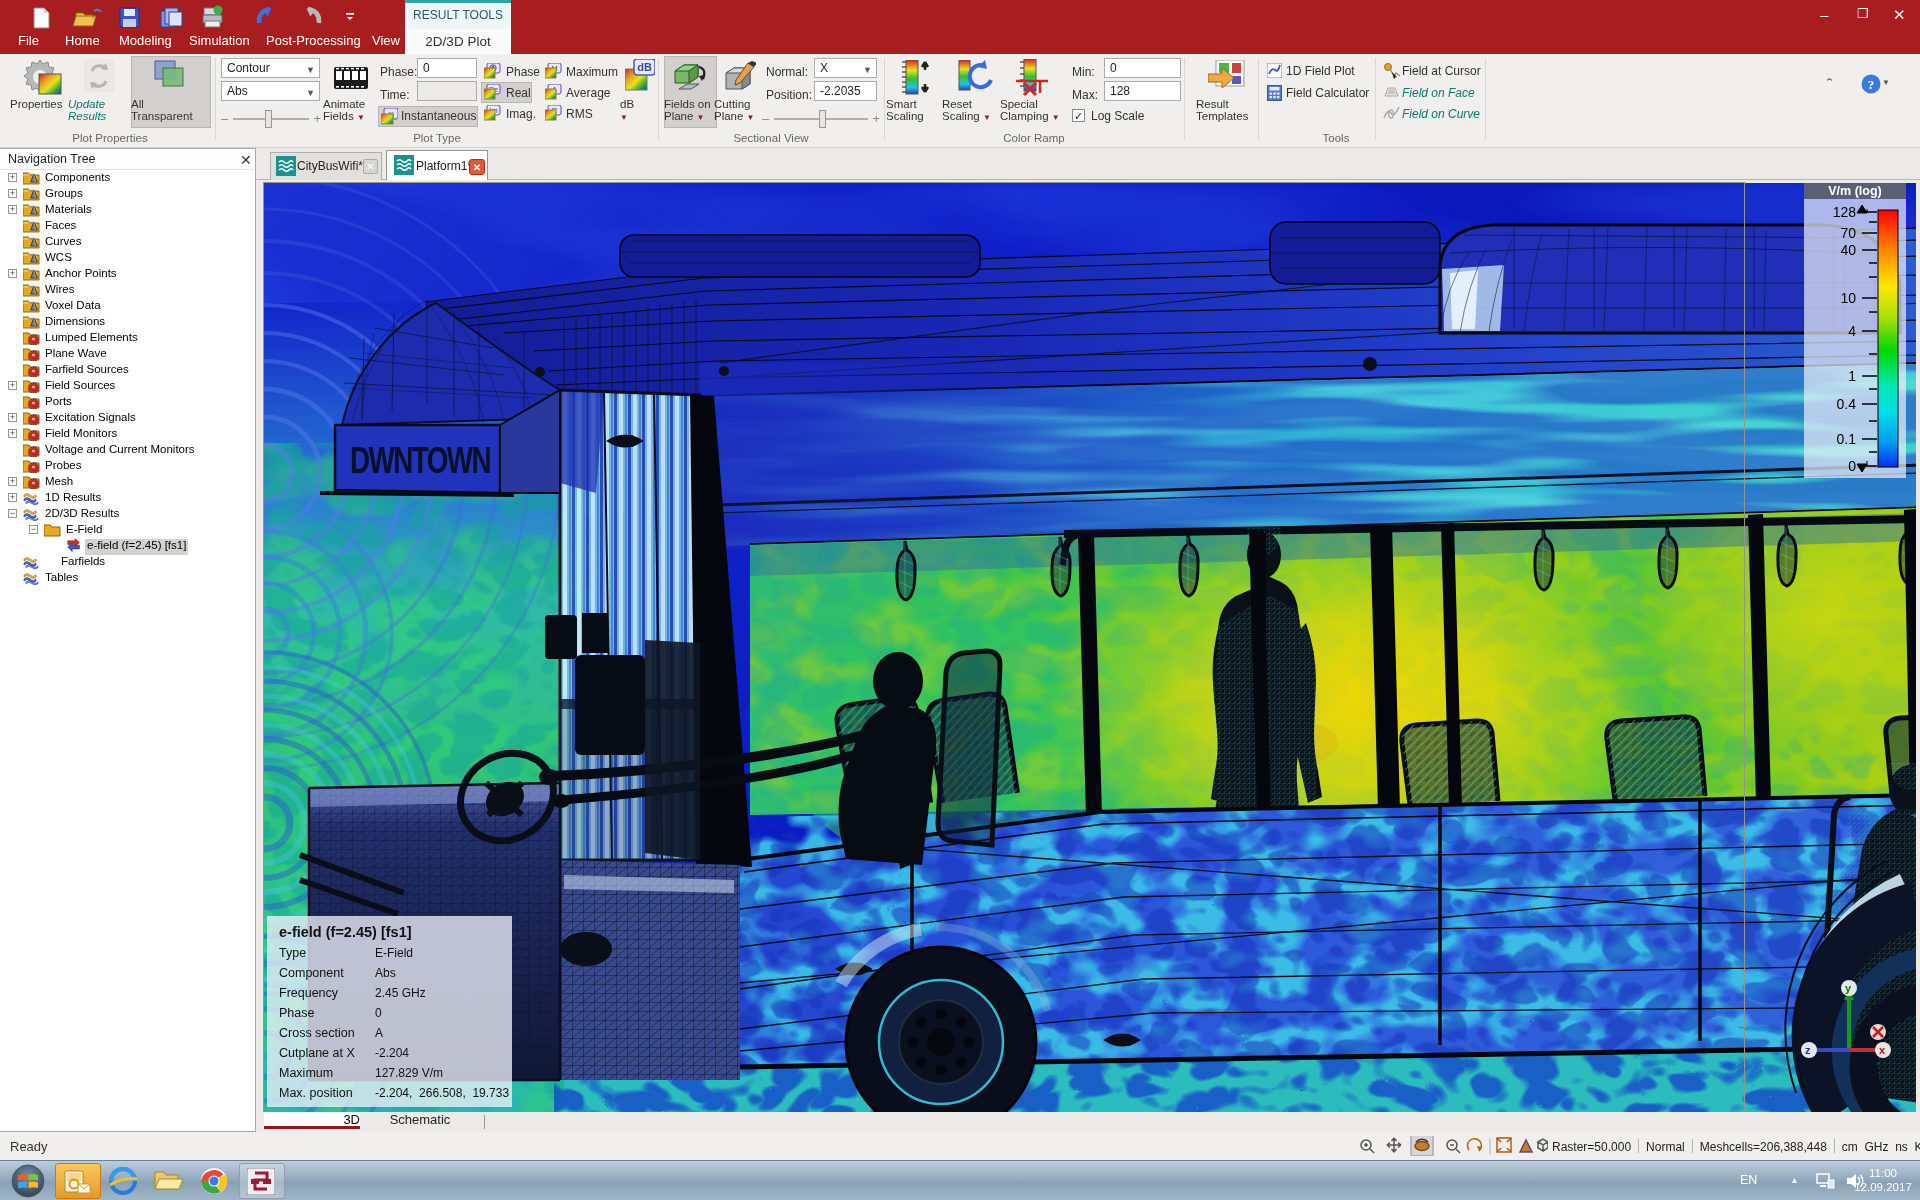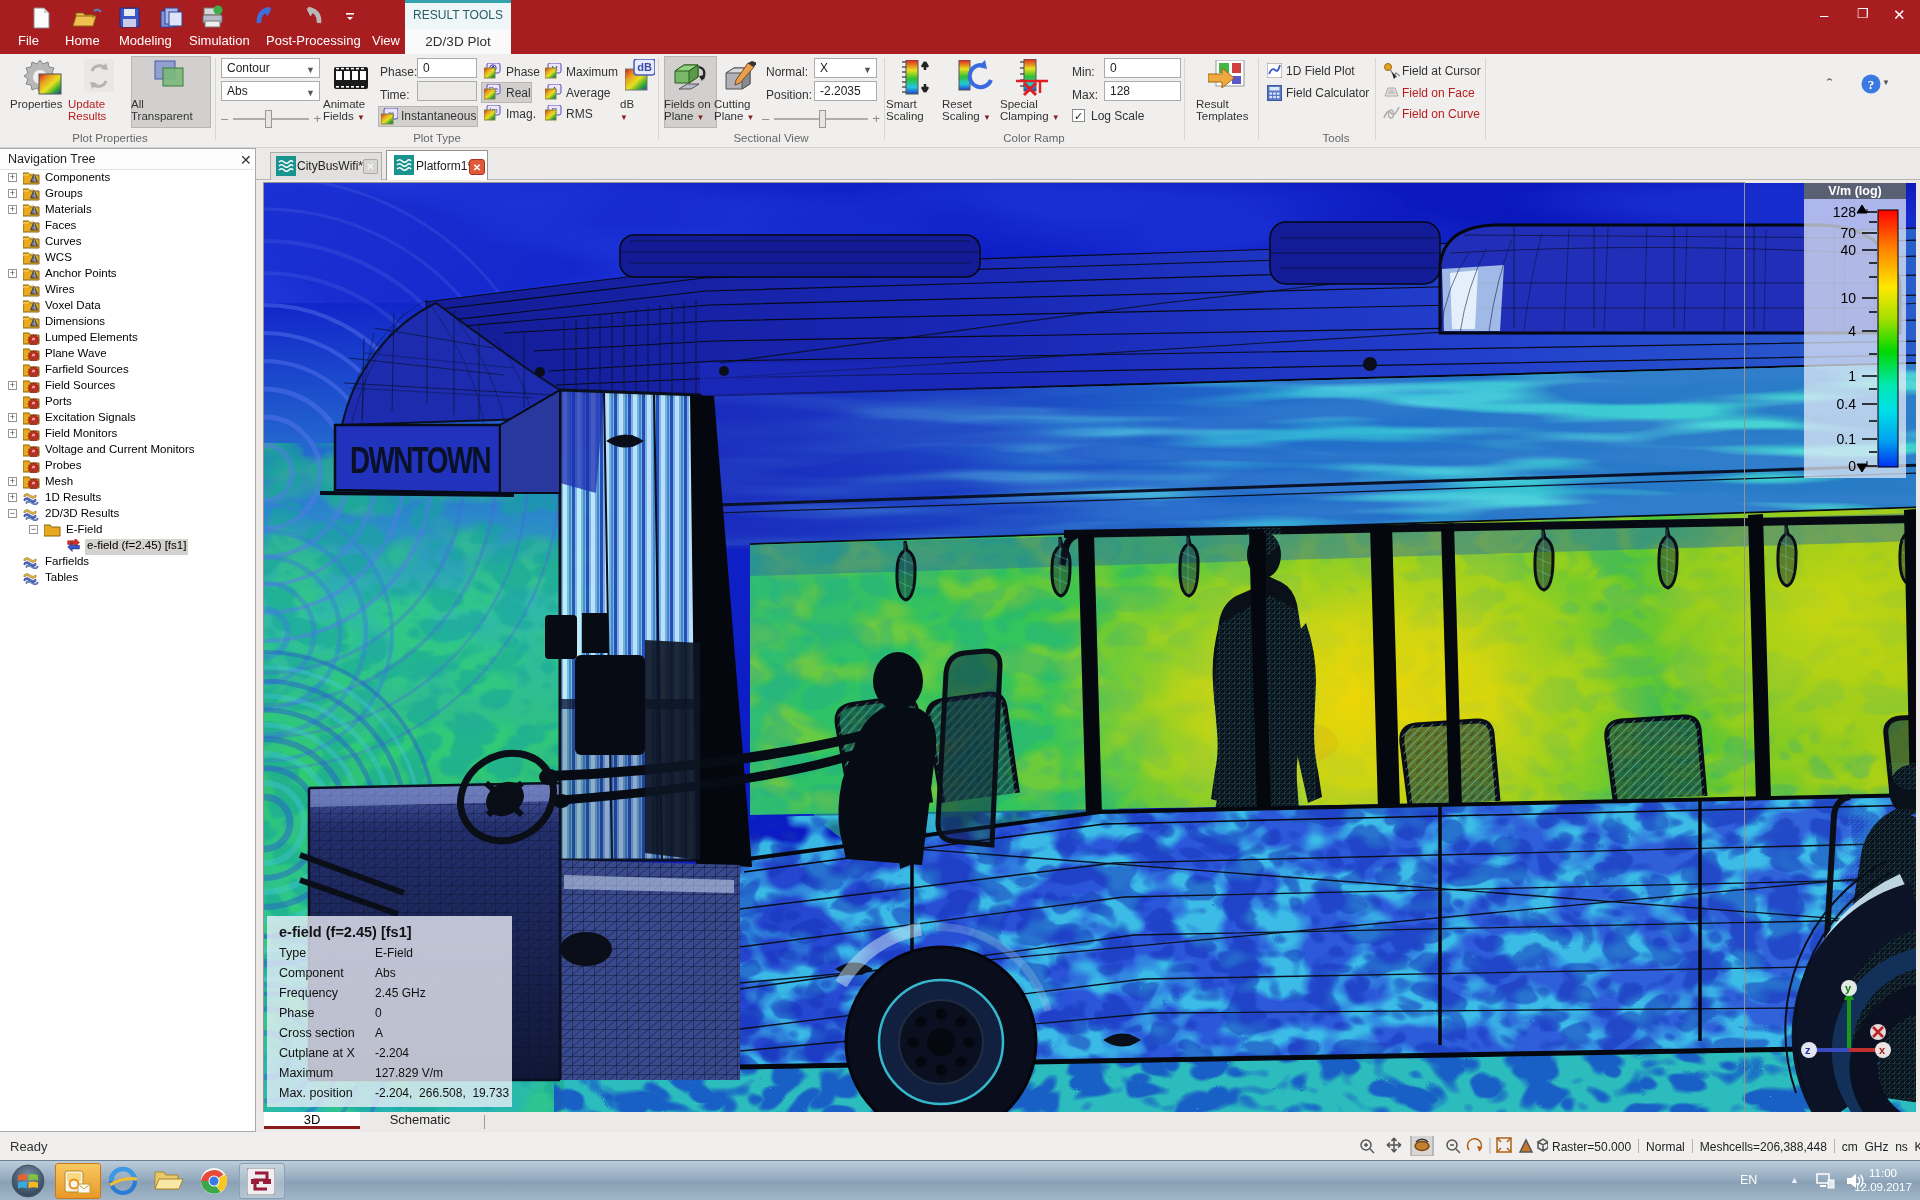--- a/index.html
+++ b/index.html
@@ -7,21 +7,21 @@
 .menu{position:absolute;top:33px;color:#fff;font-size:13px;}
 #rtools{position:absolute;left:405px;top:0;width:106px;height:29px;background:#eef6f8;border-top:3px solid #35a3ad;color:#275b68;font-size:12px;text-align:center;line-height:25px;}
 #tab2d{position:absolute;left:405px;top:29px;width:106px;height:25px;background:#fbfafa;color:#333;font-size:13.5px;text-align:center;line-height:25px;}
 #wtitle{position:absolute;top:8px;left:600px;width:800px;text-align:center;color:#fff;font-size:13px;}
 .winbtn{position:absolute;top:6px;color:#fff;font-size:15px;}
 #ribbon{position:absolute;left:0;top:54px;width:1920px;height:94px;background:#f0efee;border-bottom:1px solid #d5d3d0;}
 .rsep{position:absolute;top:4px;width:1px;height:82px;background:#d8d6d3;}
 .glabel{position:absolute;top:78px;font-size:11.5px;color:#666;text-align:center;}
 .btxt{position:absolute;font-size:11.5px;color:#333;text-align:left;}
 .btxt2{position:absolute;font-size:12px;color:#333;}
-.gray{color:#b91c1c;}
+.gray{color:#0f766e;font-style:italic;}
 .combo{position:absolute;background:#fff;border:1px solid #ababab;font-size:12px;color:#222;padding-left:5px;}
 .combo .arr{position:absolute;right:4px;top:2px;color:#555;font-size:9px;}
 .pressed{background:#d2d0ce;border:1px solid #b8b6b4;}
 .chk{position:absolute;width:13px;height:13px;background:#fff;border:1px solid #8a8a8a;font-size:11px;line-height:12px;text-align:center;color:#222;}
 .slider{position:absolute;height:20px;}
 .slider .tr{position:absolute;left:12px;right:12px;top:9px;height:2px;background:#b0aeac;}
 .slider .th{position:absolute;top:1px;width:7px;height:18px;background:#e8e6e4;border:1px solid #9a9896;}
 .slider .mm{position:absolute;top:2px;font-size:13px;color:#888;}
 #navtree{position:absolute;left:0;top:148px;width:256px;height:984px;background:#fff;border:1px solid #a9a9a9;border-left:none;}
 #treehead{position:absolute;left:0;top:0;width:254px;height:21px;background:#fdfdfd;font-size:12.5px;color:#222;padding:3px 0 0 8px;border-bottom:1px solid #e4e4e4;}
@@ -543,21 +543,21 @@
       <div class="tico" style="left:65px;top:390px"><svg width="17" height="14" viewBox="0 0 17 14">
           <path d="M2 5 h8 v-3 l5 5 -5 5 v-3 h-8z" fill="#d83020" stroke="#8a1810" stroke-width=".6" transform="scale(0.9) translate(1,-3)"></path>
           <path d="M15 9 h-8 v-3 l-5 5 5 5 v-3 h8z" fill="#3858c8" stroke="#1a2a78" stroke-width=".6" transform="scale(0.9) translate(1,-2)"></path>
         </svg></div>
       <div class="trow" style="left:85px;top:390px;background:#d4d2ce;padding:0 2px">e-field (f=2.45) [fs1]</div>
       <div class="tico" style="left:23px;top:406px"><svg width="17" height="14" viewBox="0 0 17 14">
           <path d="M1 4 q3-3 6 0 t6 0 v2 q-3 3 -6 0 t-6 0z" fill="#e8c040" stroke="#8a6510" stroke-width=".6"></path>
           <path d="M1 8 q3-3 6 0 t6 0 v2 q-3 3-6 0 t-6 0z" fill="#4868d8" stroke="#20307a" stroke-width=".6"></path>
           <path d="M3 11 q3-3 6 0 t6 0 v1.5 q-3 3-6 0 t-6 0z" fill="#88a8f0" stroke="#20307a" stroke-width=".6"></path>
         </svg></div>
-      <div class="trow" style="left:43px;top:406px;padding:0 2px">Farfields</div>
+      <div class="trow" style="left:59px;top:406px;padding:0 2px">Farfields</div>
       <div class="tico" style="left:23px;top:422px"><svg width="17" height="14" viewBox="0 0 17 14">
           <path d="M1 4 q3-3 6 0 t6 0 v2 q-3 3 -6 0 t-6 0z" fill="#e8c040" stroke="#8a6510" stroke-width=".6"></path>
           <path d="M1 8 q3-3 6 0 t6 0 v2 q-3 3-6 0 t-6 0z" fill="#4868d8" stroke="#20307a" stroke-width=".6"></path>
           <path d="M3 11 q3-3 6 0 t6 0 v1.5 q-3 3-6 0 t-6 0z" fill="#88a8f0" stroke="#20307a" stroke-width=".6"></path>
         </svg></div>
       <div class="trow" style="left:43px;top:422px;padding:0 2px">Tables</div>
     </div>
 </div>
 
 <div id="tabbar">
@@ -1127,21 +1127,21 @@
           <text x="52" y="245">0.1</text>
           <text x="52" y="272">0</text>
       </g>
       <path d="M58,6 l5,8 h-10z M63,10 v4" fill="#000" stroke="#000"></path>
       <path d="M58,273 l5,-8 h-10z M63,266 v-4" fill="#000" stroke="#000"></path>
     </svg>
   </div>
 </div>
 
 <div id="doctabs">
-  <div class="abs" style="left:8px;width:96px;height:17px;background:#fff;border-bottom:3px solid #8b1a1a;text-align:center">3D</div>
+  <div class="abs" style="left:8px;width:96px;height:17px;background:#fff;border-bottom:3px solid #8b1a1a;text-align:right">3D</div>
   <div class="abs" style="left:104px;width:120px;height:20px;text-align:center;color:#222">Schematic</div>
   <div class="abs" style="left:228px;top:3px;width:1px;height:14px;background:#999"></div>
 </div>
 
 <div id="statusbar">
   <div class="abs" style="left:10px;top:7px">Ready</div>
   <svg class="abs" style="left:1358px;top:4px" width="190" height="20" viewBox="0 0 190 20">
     <g stroke="#555" stroke-width="1.5" fill="none">
       <circle cx="8" cy="9" r="5"></circle>
         <line x1="12" y1="13" x2="16" y2="17"></line>

